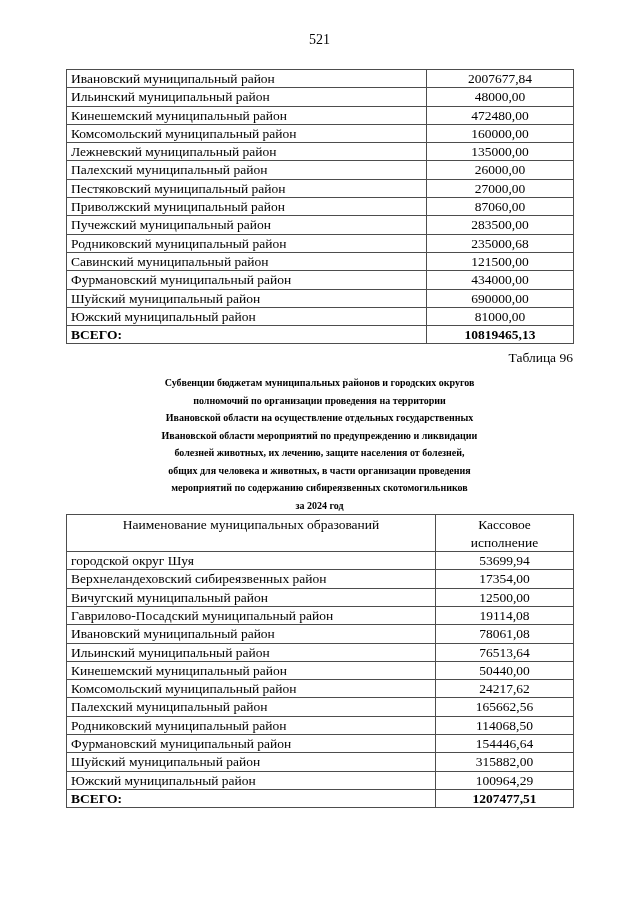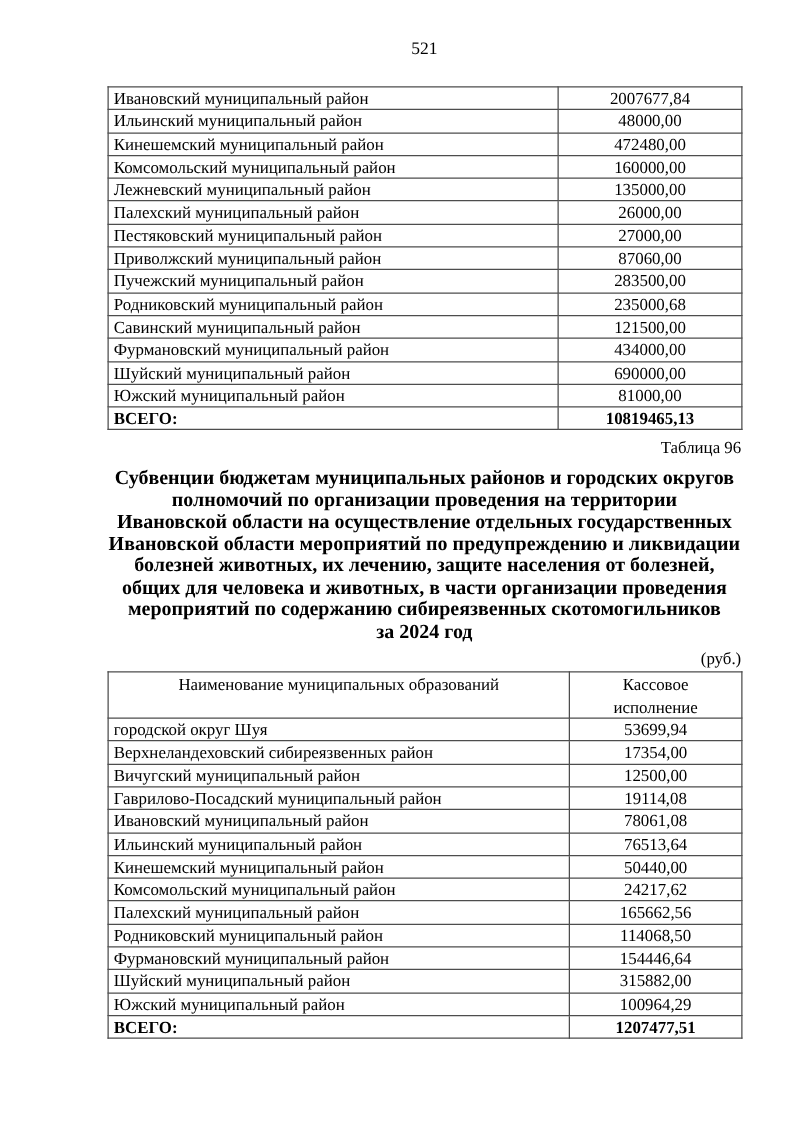--- a/index.html
+++ b/index.html
@@ -10,21 +10,21 @@
   body {
     width: 640px;
     height: 905px;
     overflow: hidden;
     font-family: "Liberation Serif", "DejaVu Serif", serif;
     color: #000000;
     -webkit-font-smoothing: antialiased;
   }
   .page {
     padding-top: 31px;
-    padding-left: 86px;
+    padding-left: 66px;
     width: 507px;
   }
   .page-number {
     text-align: center;
     font-size: 14px;
     line-height: 18px;
   }
   table {
     border-collapse: collapse;
     width: 507px;
@@ -55,21 +55,21 @@
   .caption-96 {
     margin-top: 6px;
     text-align: right;
     font-size: 13.5px;
     line-height: 16px;
   }
   .title-96 {
     margin-top: 8px;
     text-align: center;
     font-weight: bold;
-    font-size: 16px;
+    font-size: 10px;
     line-height: 17.5px;
   }
   .unit-label {
     margin-top: 5px;
     margin-bottom: 3px;
     text-align: right;
     font-size: 13.5px;
     line-height: 15px;
   }
   .tbl-96 th {
@@ -189,21 +189,20 @@
 
       <div class="title-line">болезней животных, их лечению, защите населения от болезней,</div>
 
       <div class="title-line">общих для человека и животных, в части организации проведения</div>
 
       <div class="title-line">мероприятий по содержанию сибиреязвенных скотомогильников</div>
 
       <div class="title-line">за 2024 год</div>
     </div>
 
-  <div class="unit-label">(руб.)</div>
 
   <table class="tbl-96">
     <colgroup>
       <col style="width:369px">
       <col style="width:138px">
     </colgroup>
     <thead>
       <tr>
         <th>Наименование муниципальных образований</th>
         <th>

